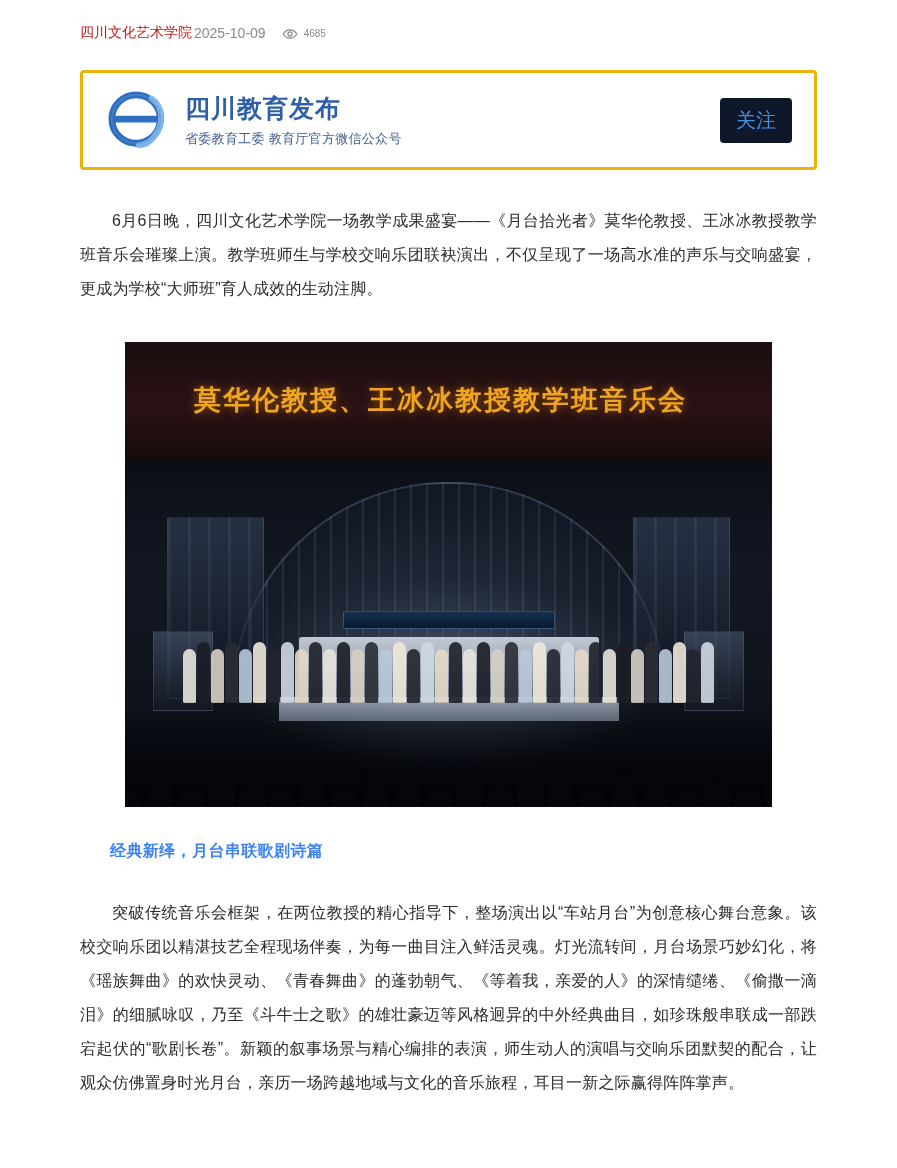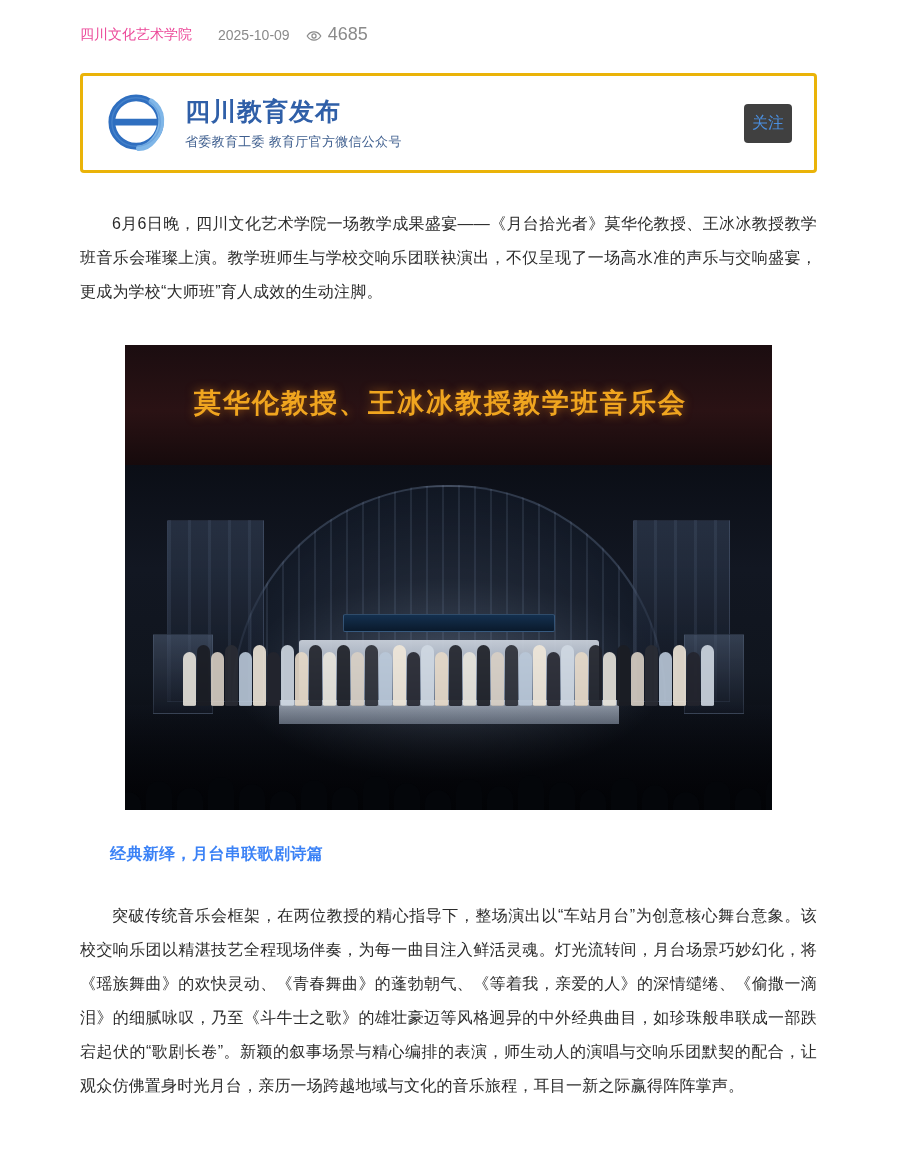--- a/index.html
+++ b/index.html
@@ -28,42 +28,42 @@
     letter-spacing: 0.2px;
   }
   .meta-row {
     display: flex;
     align-items: center;
     margin-top: 24px;
     font-size: 14px;
     color: #8a8a8a;
   }
   .meta-author {
-    color: #ec4899;
-    margin-right: 26px;
+    color: #b91c1c;
+    margin-right: 2px;
   }
   .meta-date {
     color: #8a8a8a;
     margin-right: 16px;
   }
   .meta-views {
     display: flex;
     align-items: center;
     color: #8a8a8a;
   }
   .eye-icon {
     display: inline-block;
     width: 16px;
     height: 16px;
     margin-right: 6px;
     position: relative;
     top: 1px;
   }
   .view-count {
-    font-size: 18px;
+    font-size: 10px;
   }
 
   
   .account-card {
     margin-top: 28px;
     border: 3px solid #eab308;
     border-radius: 4px;
     background: #ffffff;
     height: 100px;
     display: flex;
@@ -94,26 +94,26 @@
     letter-spacing: 1px;
   }
   .account-desc {
     margin-top: 7px;
     font-size: 13px;
     color: #3f5f8f;
     letter-spacing: 0.3px;
   }
   .follow-button {
     flex: 0 0 auto;
-    background: #404040;
+    background: #0f172a;
     color: #4a8fe0;
-    font-size: 16px;
+    font-size: 20px;
     border: none;
     border-radius: 4px;
-    padding: 9px 8px;
+    padding: 9px 16px;
     cursor: pointer;
     font-family: "Liberation Sans", sans-serif;
   }
 
   
   p.body-par {
     font-size: 16px;
     line-height: 34px;
     color: #2b2b2b;
     margin: 34px 0 0 0;

